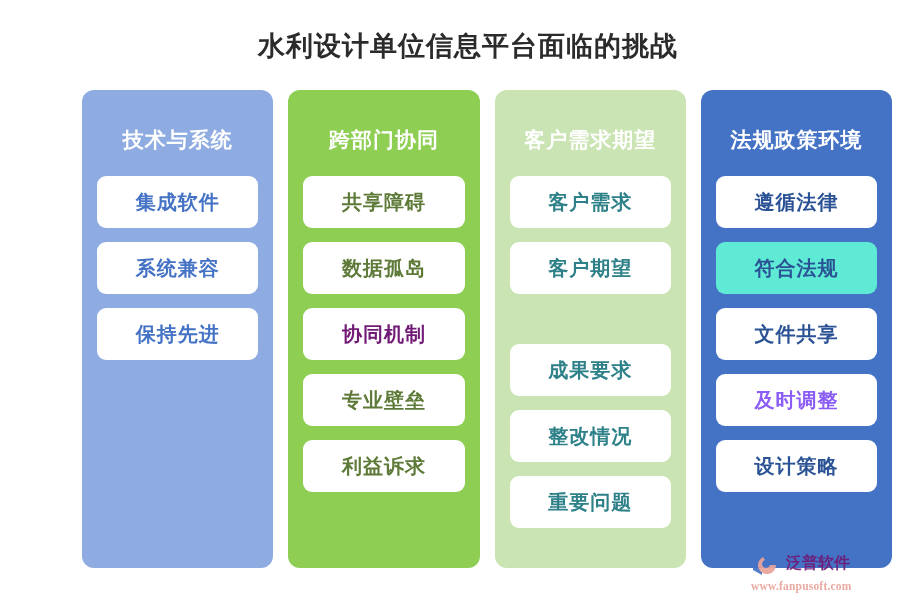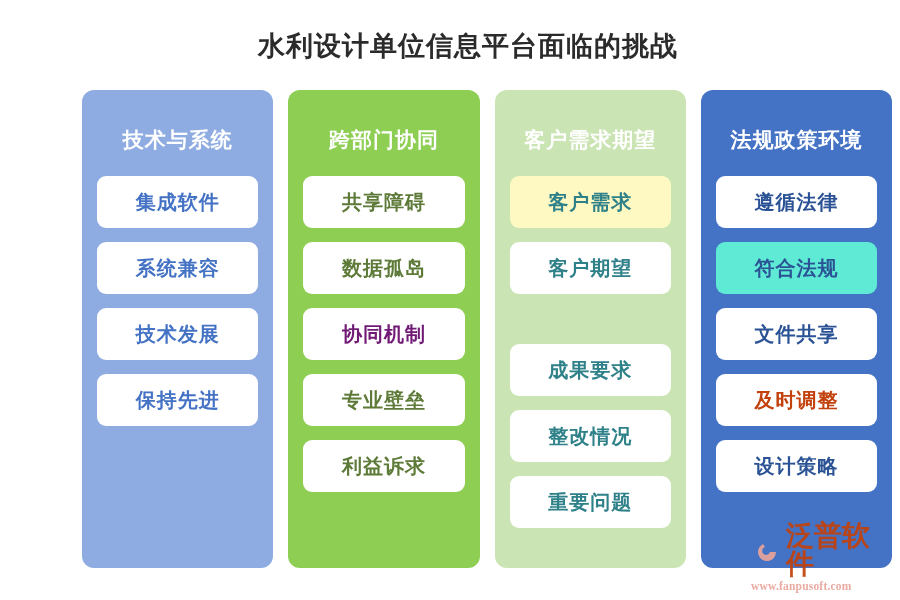--- a/index.html
+++ b/index.html
@@ -106,26 +106,27 @@
     flex-direction: row;
     align-items: center;
     gap: 4px;
   }
   .wm-mark {
     width: 32px;
     height: 30px;
     flex: 0 0 auto;
   }
   .wm-name {
-    font-size: 28px;
+    font-size: 16px;
     font-weight: bold;
-    color: #c2410c;
+    color: #701a75;
     letter-spacing: 0px;
     line-height: 1;
     font-family: "Liberation Serif", "DejaVu Serif", serif;
+    text-align: center;
   }
   .wm-url {
     font-size: 11.5px;
     font-weight: bold;
     color: #E8A49A;
     letter-spacing: 0.2px;
     margin-top: 2px;
     margin-left: 1px;
     font-family: "Liberation Serif", "DejaVu Serif", serif;
   }
@@ -135,45 +136,44 @@
 
 <div class="page">
 
   <div class="page-title">水利设计单位信息平台面临的挑战</div>
 
   <div class="columns">
       <div class="column col-0" style="background: rgb(143, 172, 226);">
         <div class="col-header" style="color: rgb(255, 255, 255);">技术与系统</div>
         <div class="card" style="background: rgb(255, 255, 255); color: rgb(68, 114, 196);">集成软件</div>
         <div class="card" style="background: rgb(255, 255, 255); color: rgb(68, 114, 196);">系统兼容</div>
-        <div class="card" style="background: rgb(255, 255, 255); color: rgb(68, 114, 196);">技术发展</div>
         <div class="card" style="background: rgb(255, 255, 255); color: rgb(68, 114, 196);">保持先进</div>
       </div>
       <div class="column col-1" style="background: rgb(141, 206, 83);">
         <div class="col-header" style="color: rgb(255, 255, 255);">跨部门协同</div>
         <div class="card" style="background: rgb(255, 255, 255); color: rgb(94, 122, 56);">共享障碍</div>
         <div class="card" style="background: rgb(255, 255, 255); color: rgb(94, 122, 56);">数据孤岛</div>
         <div class="card" style="background: rgb(255, 255, 255); color: #701a75;">协同机制</div>
         <div class="card" style="background: rgb(255, 255, 255); color: rgb(94, 122, 56);">专业壁垒</div>
         <div class="card" style="background: rgb(255, 255, 255); color: rgb(94, 122, 56);">利益诉求</div>
       </div>
       <div class="column col-2" style="background: rgb(203, 228, 180);">
         <div class="col-header" style="color: rgb(255, 255, 255);">客户需求期望</div>
-        <div class="card" style="background: #fef9c3; color: rgb(47, 129, 137);">客户需求</div>
+        <div class="card" style="background: #ffffff; color: rgb(47, 129, 137);">客户需求</div>
         <div class="card" style="background: rgb(255, 255, 255); color: rgb(47, 129, 137);">客户期望</div>
         <div class="card" style="background: rgb(255, 255, 255); color: rgb(47, 129, 137); margin-top: 36px;">成果要求</div>
         <div class="card" style="background: rgb(255, 255, 255); color: rgb(47, 129, 137);">整改情况</div>
         <div class="card" style="background: rgb(255, 255, 255); color: rgb(47, 129, 137);">重要问题</div>
       </div>
       <div class="column col-3" style="background: rgb(68, 114, 196);">
         <div class="col-header" style="color: rgb(255, 255, 255);">法规政策环境</div>
         <div class="card" style="background: rgb(255, 255, 255); color: rgb(42, 82, 148);">遵循法律</div>
         <div class="card" style="background: #5eead4; color: rgb(42, 82, 148);">符合法规</div>
         <div class="card" style="background: rgb(255, 255, 255); color: rgb(42, 82, 148);">文件共享</div>
-        <div class="card" style="background: rgb(255, 255, 255); color: #c2410c;">及时调整</div>
+        <div class="card" style="background: rgb(255, 255, 255); color: #8b5cf6;">及时调整</div>
         <div class="card" style="background: rgb(255, 255, 255); color: rgb(42, 82, 148);">设计策略</div>
       </div>
     </div>
 
   <div class="watermark">
     <div class="wm-row">
       <span class="wm-mark">
         <svg viewBox="0 0 32 30" width="32" height="30" xmlns="http://www.w3.org/2000/svg">
           <path d="M3 6 L26 6 L26 11 L12 11 L12 27 L3 22 Z" fill="#4472C4"></path>
           <path d="M13 9 A9 9 0 1 0 26 17 L20 17 A4 4 0 1 1 15 12 Z" fill="#E8A49A"></path>

